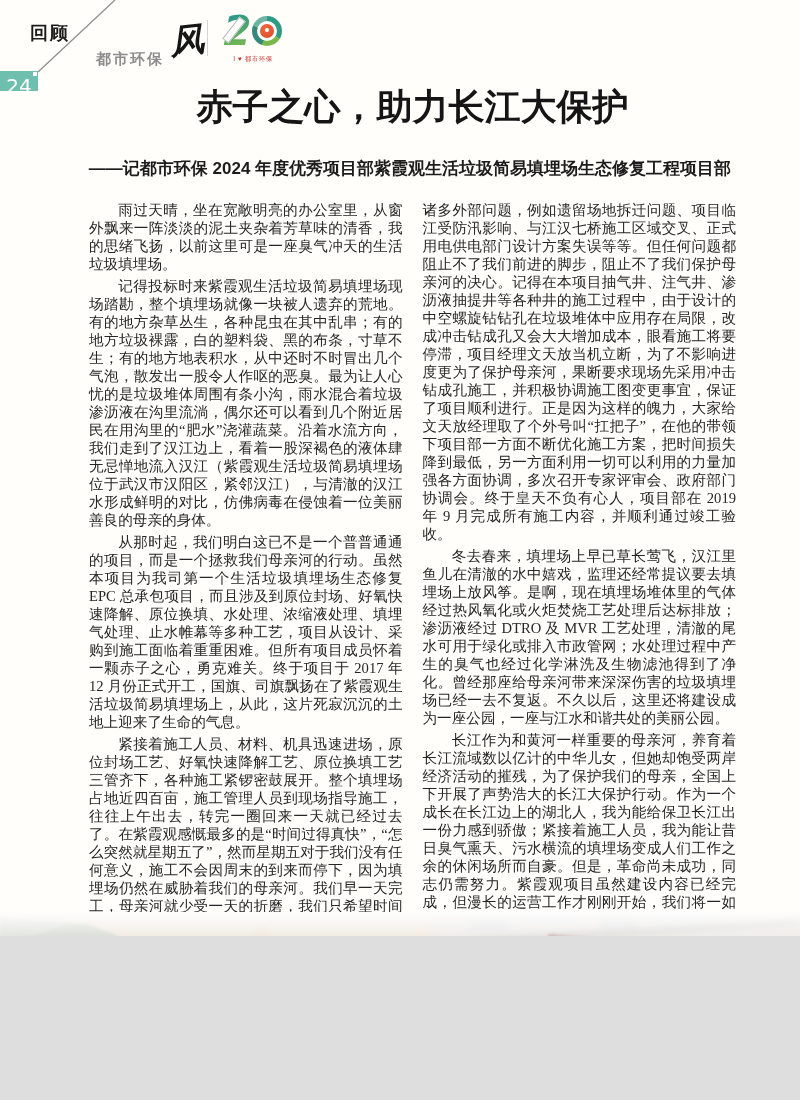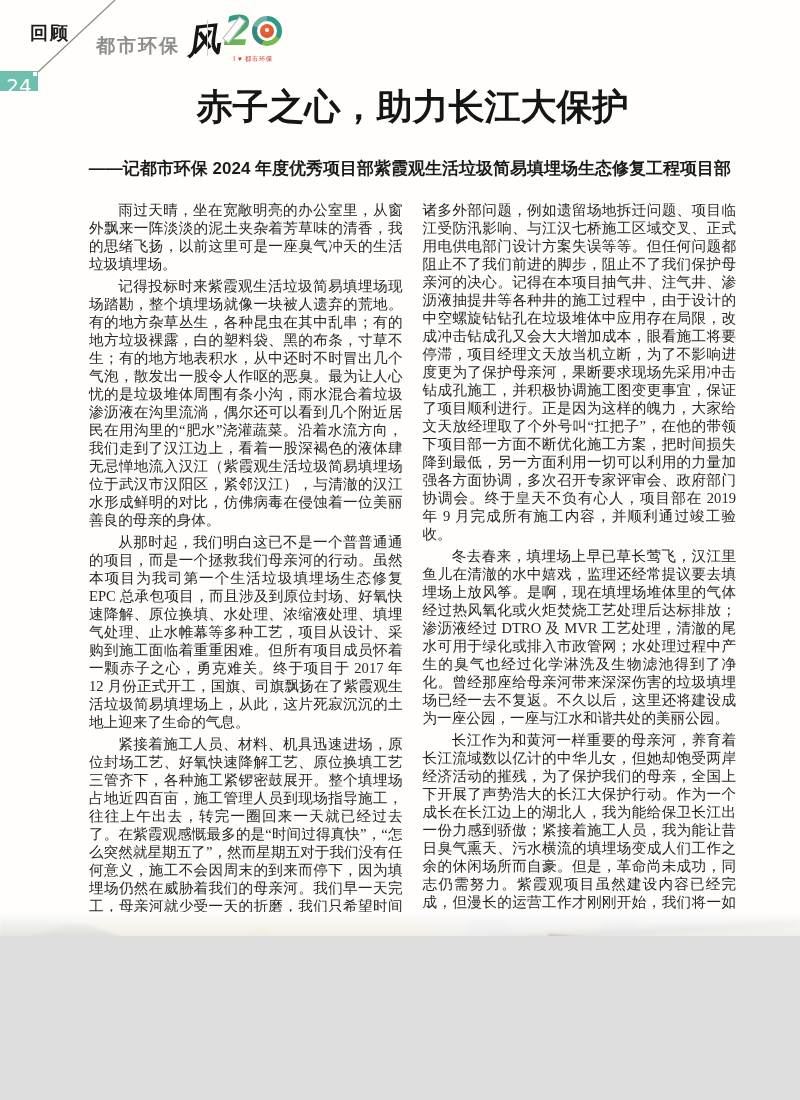--- a/index.html
+++ b/index.html
@@ -3,22 +3,22 @@
 <meta charset="utf-8">
 <style>
   html,body{margin:0;padding:0;background:#dedede;}
   .page{position:relative;width:800px;height:936px;margin:0 auto;background:#fffefb;overflow:hidden;
         font-family:"Liberation Serif","DejaVu Serif",serif;color:#222;}
   
   .section-label{position:absolute;left:30px;top:21px;font-family:"Liberation Sans","DejaVu Sans",sans-serif;
         font-size:18px;font-weight:700;color:#1c1c1c;letter-spacing:2px;}
   .diag-svg{position:absolute;left:0;top:0;}
   .brand{position:absolute;left:96px;top:24px;display:flex;align-items:flex-start;}
-  .brand-name{font-family:"Liberation Sans","DejaVu Sans",sans-serif;font-size:19px;font-weight:700;
-        color:#8d8d8d;letter-spacing:2px;margin-top:9px;}
+  .brand-name{font-family:"Liberation Sans","DejaVu Sans",sans-serif;font-size:15px;font-weight:700;
+        color:#8d8d8d;letter-spacing:2px;margin-top:26px;}
   .brand-glyph{font-size:34px;line-height:34px;font-weight:700;color:#161616;margin-left:6px;
         font-style:italic;transform:rotate(-6deg);display:inline-block;}
   .hdr-divider{position:absolute;left:207px;top:20px;width:1px;height:36px;background:#d2d2d2;}
   .anniv{position:absolute;left:218px;top:10px;width:70px;text-align:center;}
   .anniv-num{display:flex;align-items:center;justify-content:center;height:42px;position:relative;}
   .anniv-two{font-family:"DejaVu Sans","Liberation Sans",sans-serif;font-size:40px;font-weight:900;
         font-style:italic;line-height:40px;background:linear-gradient(160deg,#2f9a86 20%,#7ab84d 85%);
         -webkit-background-clip:text;background-clip:text;color:transparent;}
   .anniv-banner{position:absolute;left:2px;top:16px;width:26px;height:6px;background:#ffffff;
         border:0.5px solid #bbb;transform:rotate(-52deg);}

